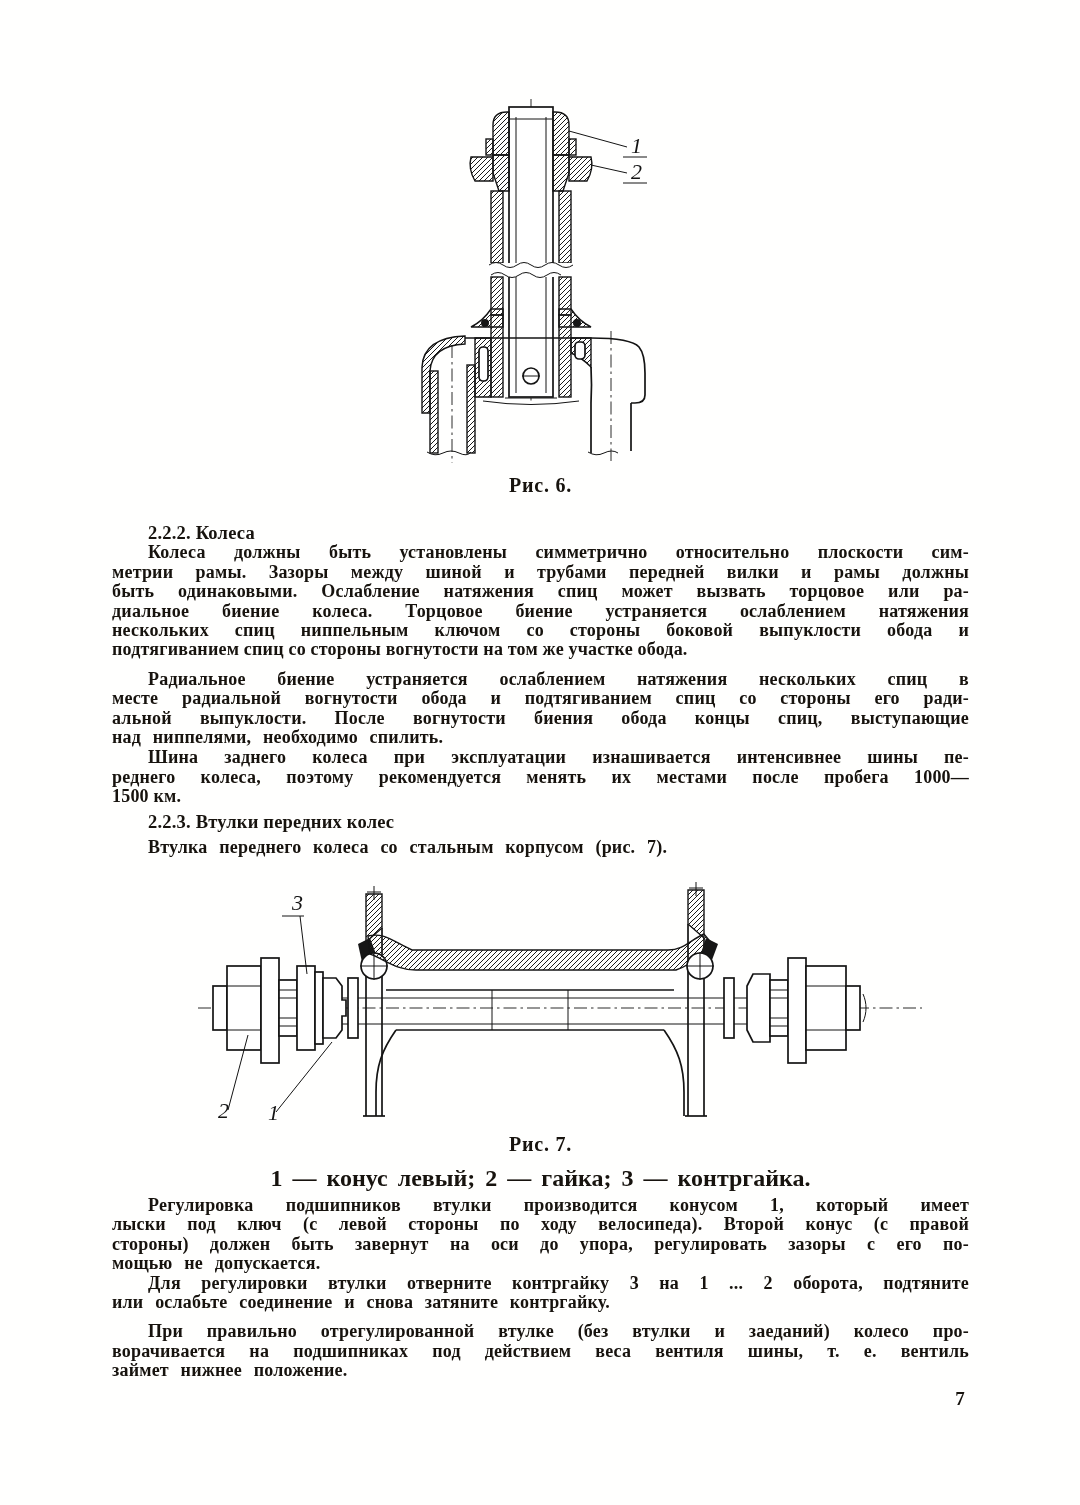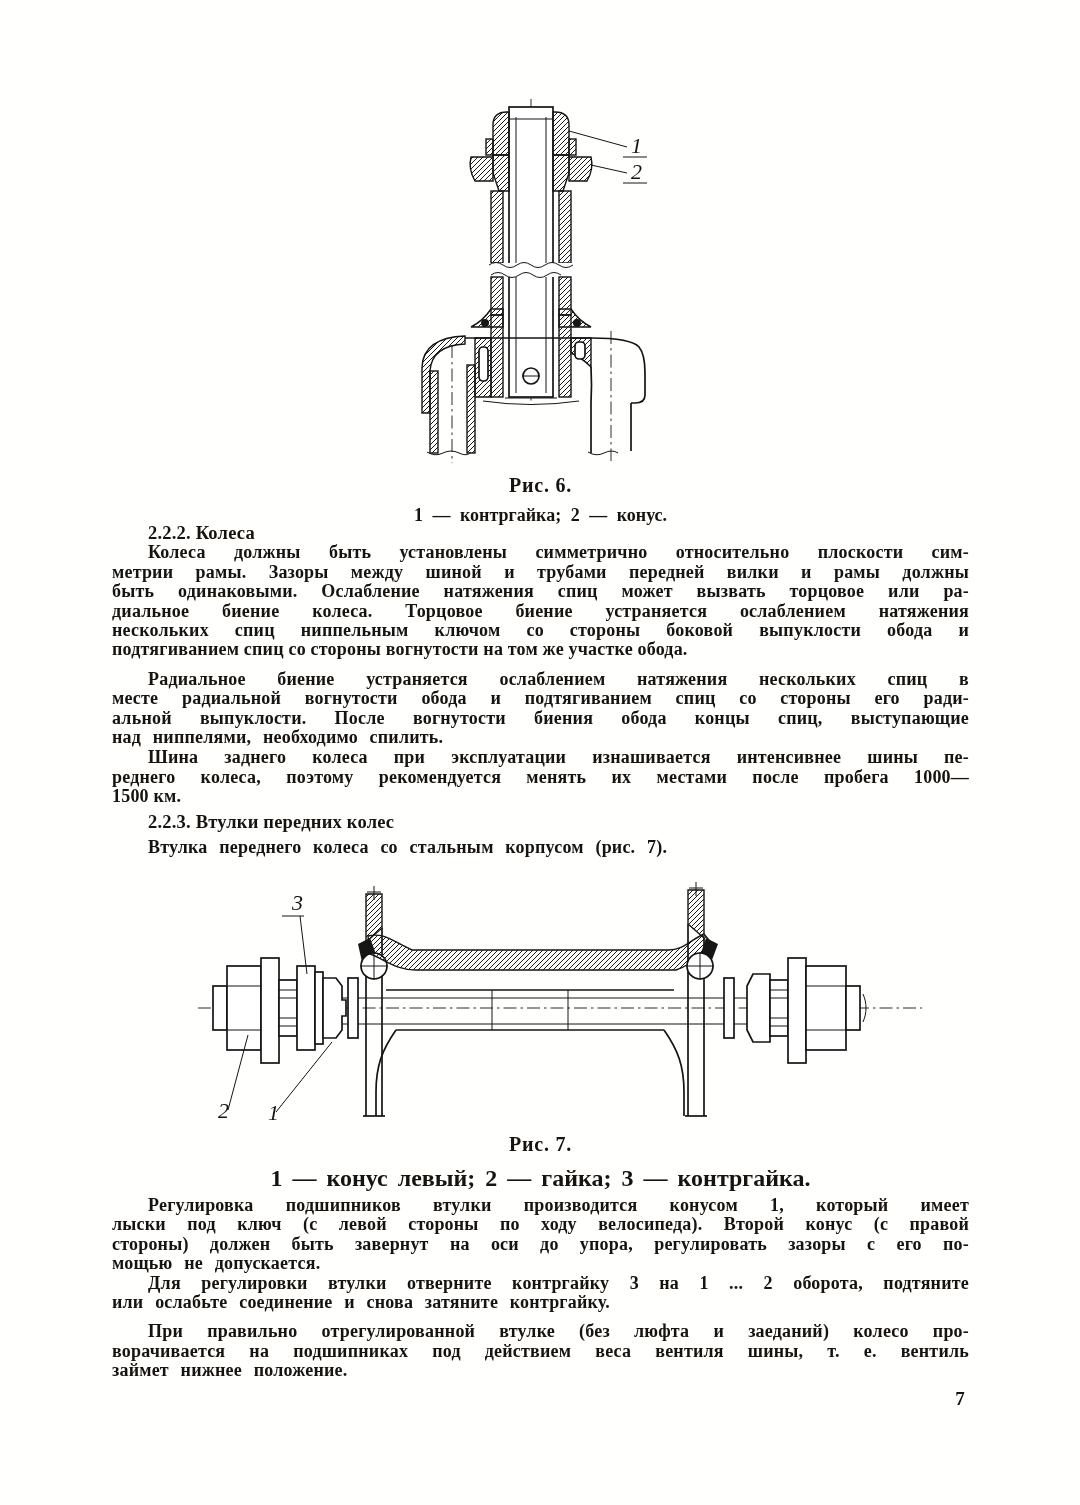--- a/index.html
+++ b/index.html
@@ -127,21 +127,20 @@
       <path class="tl" d="M174,36 L232,52"></path>
       <path class="tl" d="M196,70 L232,78"></path>
       <line class="tl" x1="228" y1="62" x2="252" y2="62"></line>
       <line class="tl" x1="228" y1="88" x2="252" y2="88"></line>
       <text class="lbl" x="236" y="58">1</text>
       <text class="lbl" x="236" y="84">2</text>
     </g>
   </svg>
 
   <div class="caption" id="cap6">Рис. 6.</div>
-  <div class="caption" id="leg6">1 — контргайка; 2 — конус.</div>
 
   <div class="textcol" id="block1">
 
   <div class="line h">2.2.2. Колеса</div>
       <div class="line f">Колеса должны быть установлены симметрично относительно плоскости сим-</div>
       <div class="line m">метрии рамы. Зазоры между шиной и трубами передней вилки и рамы должны</div>
       <div class="line m">быть одинаковыми. Ослабление натяжения спиц может вызвать торцовое или ра-</div>
       <div class="line m">диальное биение колеса. Торцовое биение устраняется ослаблением натяжения</div>
       <div class="line m">нескольких спиц ниппельным ключом со стороны боковой выпуклости обода и</div>
       <div class="line e">подтягиванием спиц со стороны вогнутости на том же участке обода.</div>
@@ -253,20 +252,20 @@
   <div class="caption" id="leg7">1 — конус левый; 2 — гайка; 3 — контргайка.</div>
 
   <div class="textcol" id="block2">
 
   <div class="line f">Регулировка подшипников втулки производится конусом 1, который имеет</div>
       <div class="line m">лыски под ключ (с левой стороны по ходу велосипеда). Второй конус (с правой</div>
       <div class="line m">стороны) должен быть завернут на оси до упора, регулировать зазоры с его по-</div>
       <div class="line e w1">мощью не допускается.</div>
       <div class="line f">Для регулировки втулки отверните контргайку 3 на 1 ... 2 оборота, подтяните</div>
       <div class="line e w1">или ослабьте соединение и снова затяните контргайку.</div>
-      <div class="line f g3">При правильно отрегулированной втулке (без люфта и заеданий) колесо про-</div>
+      <div class="line f g3">При правильно отрегулированной втулке (без втулки и заеданий) колесо про-</div>
       <div class="line m">ворачивается на подшипниках под действием веса вентиля шины, т. е. вентиль</div>
       <div class="line e w1">займет нижнее положение.</div>
     </div>
 
   <div id="pagenum">7</div>
 
 </div>
 
 </body></html>

